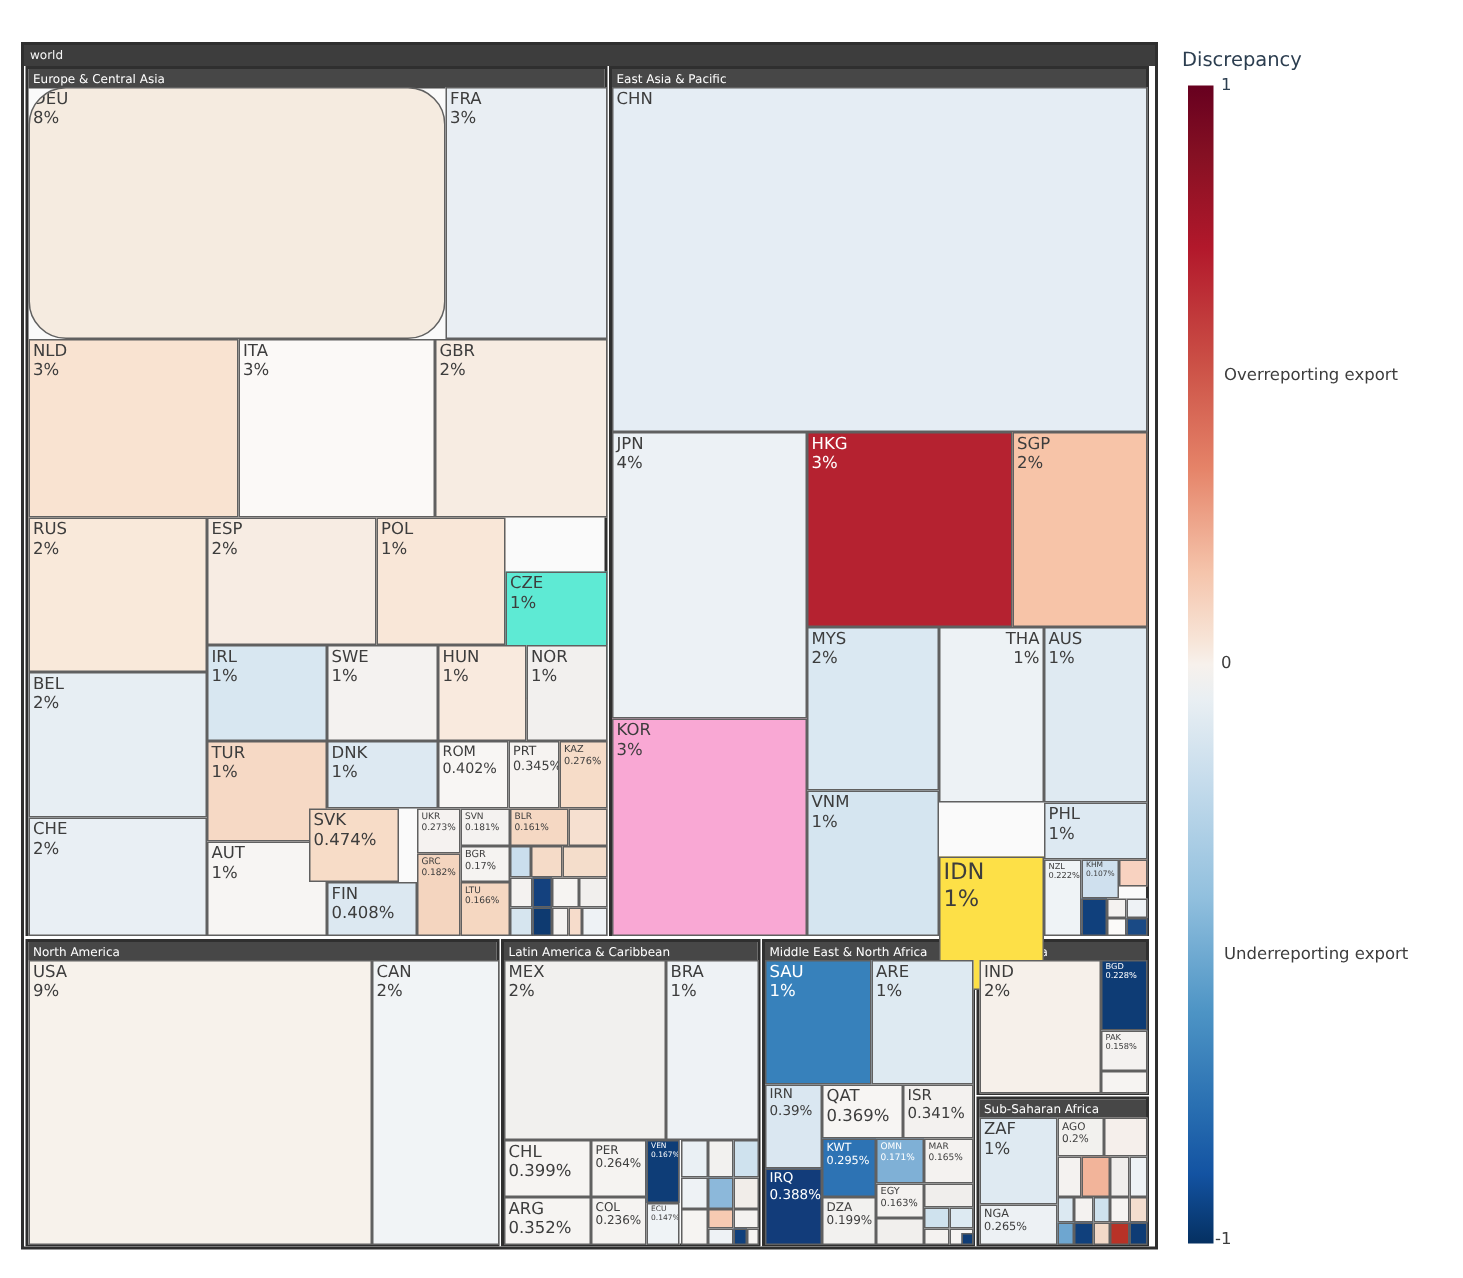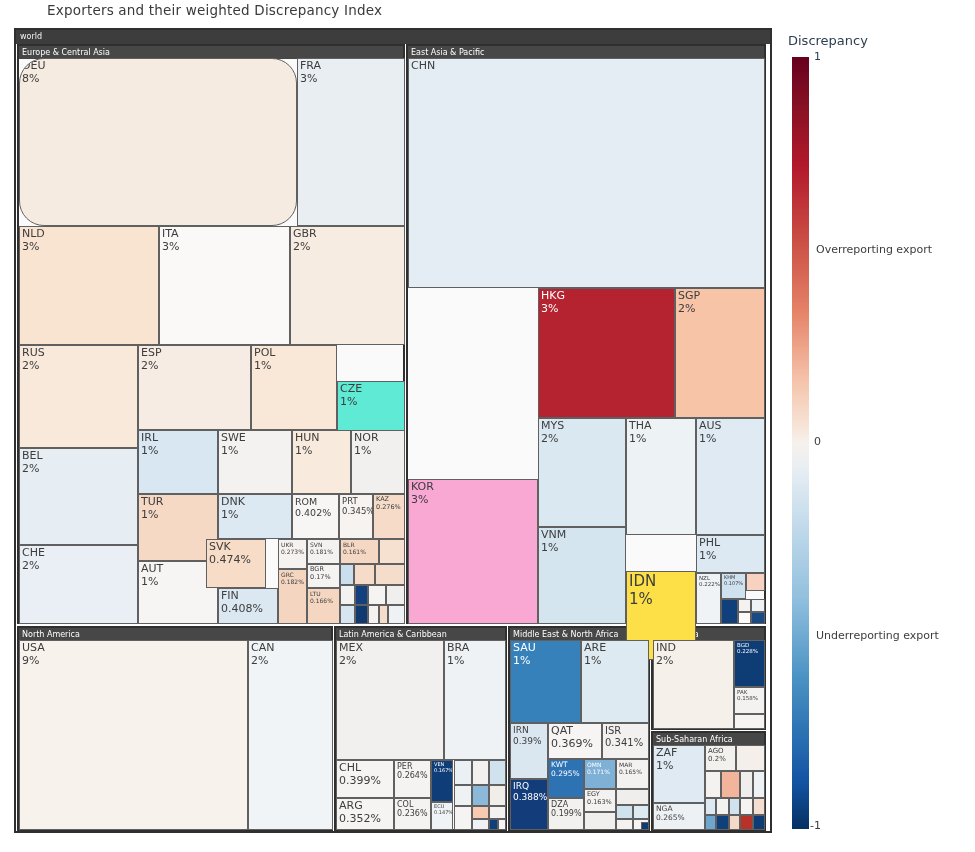--- a/index.html
+++ b/index.html
@@ -44,21 +44,20 @@
   .lbl-max { left:814px; top:50px; color:#2c3e50; }
   .lbl-over { left:816px; top:243px; }
   .lbl-mid { left:814px; top:435px; }
   .lbl-under { left:816px; top:629px; }
   .lbl-min { left:810px; top:819px; }
 </style>
 </head>
 <body>
 
 <div class="page">
-  <div class="chart-title">Exporters and their weighted Discrepancy Index</div>
 
   <div class="treemap" id="treemap">
     <div class="world-bar">world</div>
   <div class="region" style="left: 1px; top: 14px; width: 388px; height: 580px;">
         <div class="region-header">Europe &amp; Central Asia</div>
       </div>
       <div class="cell" style="left: 3px; top: 28px; width: 278px; height: 168px; background: rgb(245, 235, 224); font-size: 11px; border-radius: 25px;">
         <div class="code">DEU</div>
         <div class="val">8%</div>
       </div>
@@ -186,41 +185,45 @@
       <div class="cell" style="left: 339px; top: 575px; width: 13px; height: 19px; background: rgb(14, 58, 112);"></div>
       <div class="cell" style="left: 352px; top: 575px; width: 11px; height: 19px; background: rgb(244, 242, 240);"></div>
       <div class="cell" style="left: 363px; top: 575px; width: 9px; height: 19px; background: rgb(246, 220, 203);"></div>
       <div class="cell" style="left: 372px; top: 575px; width: 17px; height: 19px; background: rgb(238, 242, 245);"></div>
       <div class="region" style="left: 390px; top: 14px; width: 360px; height: 580px;">
         <div class="region-header">East Asia &amp; Pacific</div>
       </div>
       <div class="cell" style="left: 392px; top: 28px; width: 357px; height: 230px; background: rgb(229, 237, 244); font-size: 11px;">
         <div class="code">CHN</div>
       </div>
+      <div class="cell" style="left: 392px; top: 258px; width: 130px; height: 191px; background: rgb(236, 241, 245); font-size: 11px;">
+        <div class="code">JPN</div>
+        <div class="val">4%</div>
+      </div>
       <div class="cell" style="left: 392px; top: 449px; width: 130px; height: 145px; background: #f9a8d4; font-size: 11px;">
         <div class="code">KOR</div>
         <div class="val">3%</div>
       </div>
       <div class="cell" style="left: 522px; top: 258px; width: 137px; height: 130px; background: rgb(181, 34, 48); color: rgb(255, 255, 255); font-size: 11px;">
         <div class="code">HKG</div>
         <div class="val">3%</div>
       </div>
       <div class="cell" style="left: 659px; top: 258px; width: 90px; height: 130px; background: rgb(247, 196, 168); font-size: 11px;">
         <div class="code">SGP</div>
         <div class="val">2%</div>
       </div>
       <div class="cell" style="left: 522px; top: 388px; width: 88px; height: 109px; background: rgb(218, 232, 242); font-size: 11px;">
         <div class="code">MYS</div>
         <div class="val">2%</div>
       </div>
       <div class="cell" style="left: 522px; top: 497px; width: 88px; height: 97px; background: rgb(213, 229, 240); font-size: 11px;">
         <div class="code">VNM</div>
         <div class="val">1%</div>
       </div>
-      <div class="cell" style="left: 610px; top: 388px; width: 70px; height: 117px; background: rgb(237, 242, 245); font-size: 11px;">
+      <div class="cell" style="left: 610px; top: 388px; width: 70px; height: 117px; background: rgb(237, 242, 245); font-size: 11px; text-align: right;">
         <div class="code">THA</div>
         <div class="val">1%</div>
       </div>
       <div class="cell" style="left: 610px; top: 505px; width: 70px; height: 89px; background: #fde047; font-size: 15px; margin-top: 36px;">
         <div class="code">IDN</div>
         <div class="val">1%</div>
       </div>
       <div class="cell" style="left: 680px; top: 388px; width: 69px; height: 117px; background: rgb(223, 234, 242); font-size: 11px;">
         <div class="code">AUS</div>
         <div class="val">1%</div>

